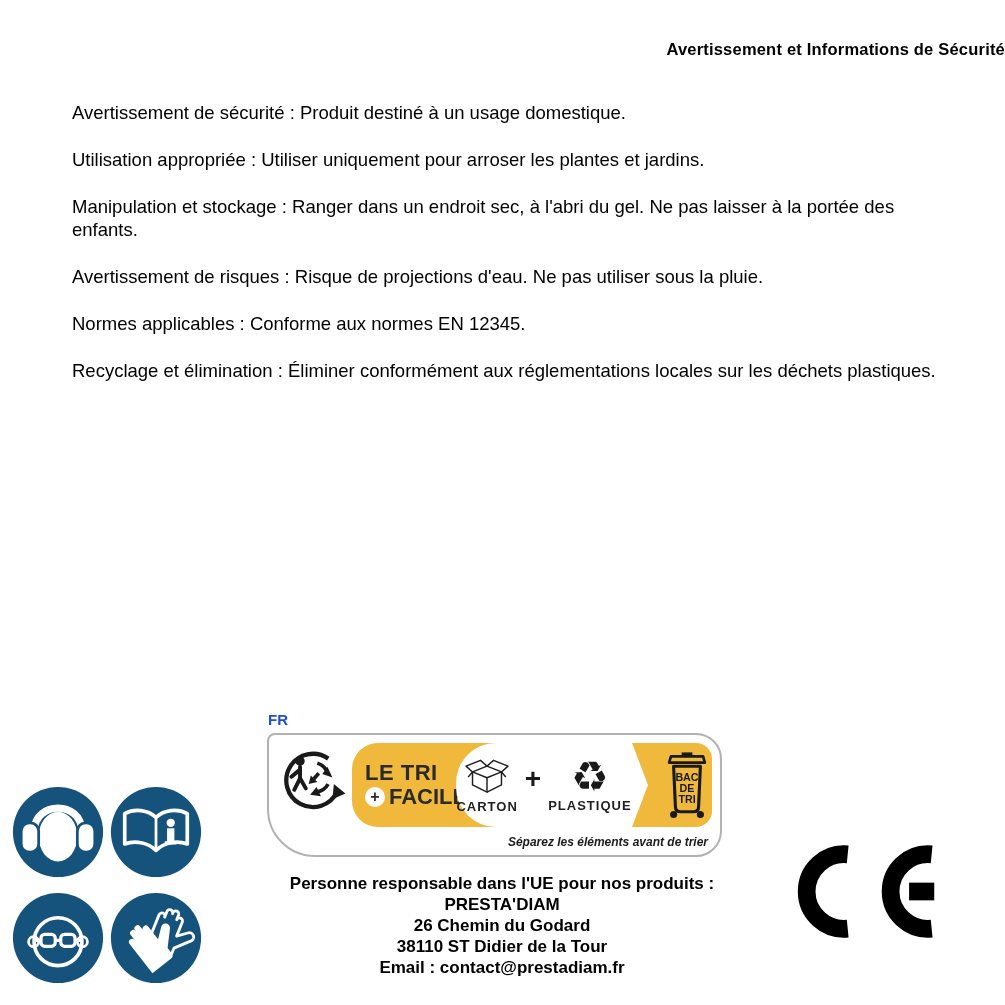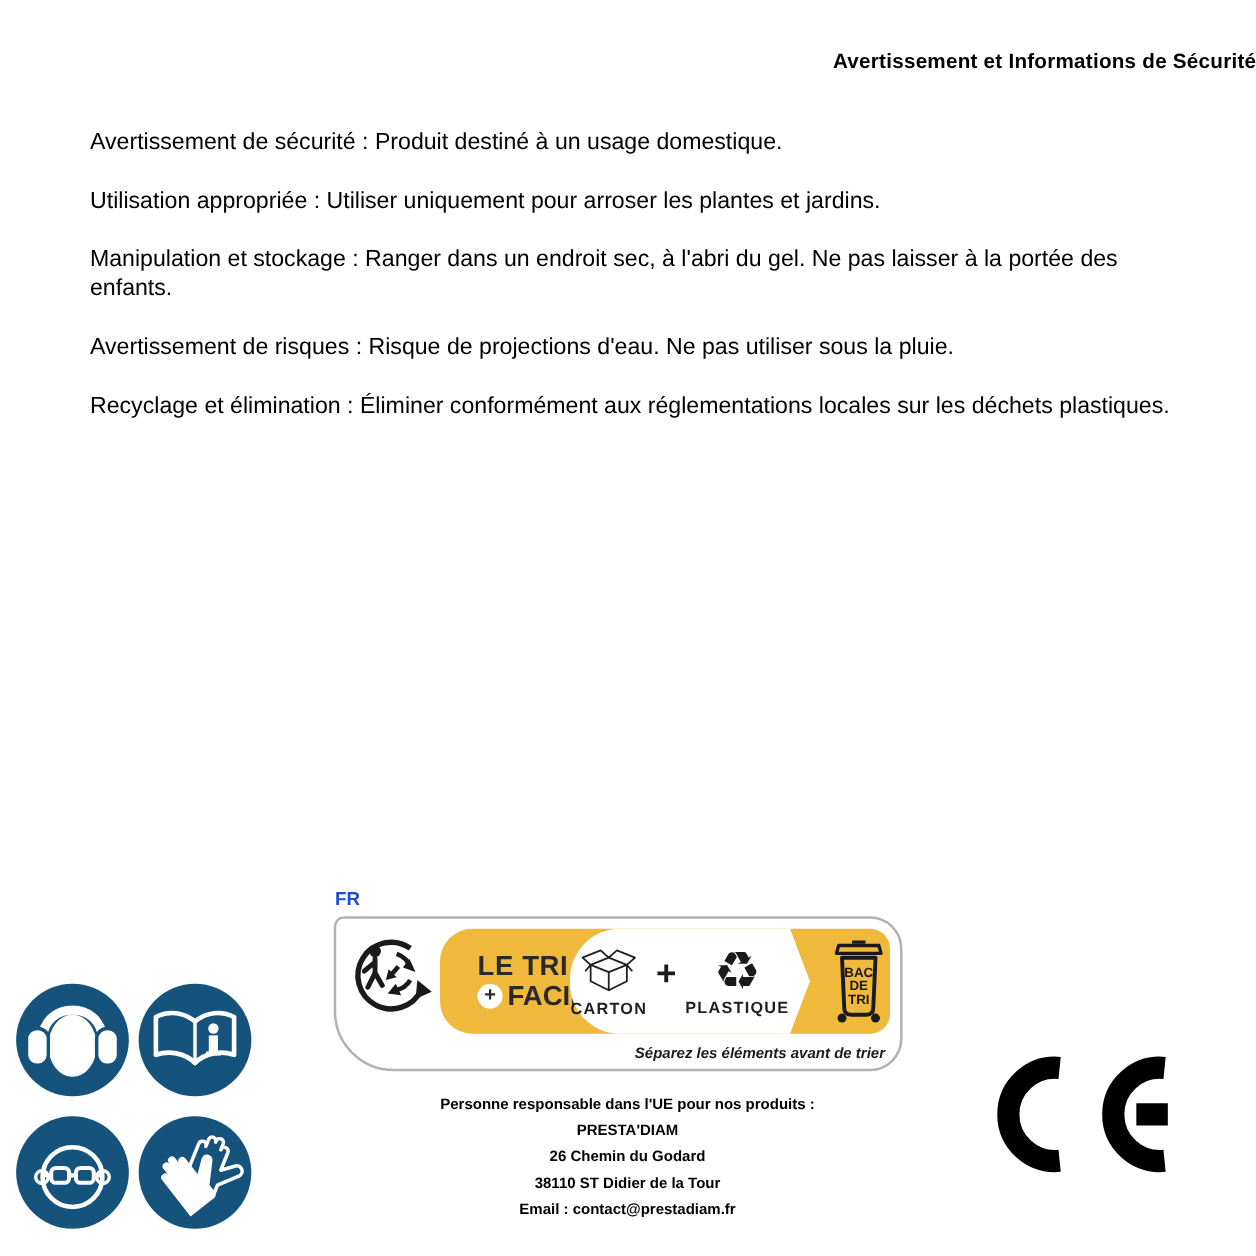--- a/index.html
+++ b/index.html
@@ -33,21 +33,21 @@
     background:#fff;border:2px solid #b2b2b2;box-sizing:border-box;
     border-radius:8px 26px 26px 48px;
   }
   .triman{position:absolute;left:8px;top:8px;}
   .tri-band{
     position:absolute;left:83px;top:8px;width:360px;height:84px;
     background:var(--label_yellow,#F0B93C);
     border-radius:26px 16px 16px 26px;
     display:flex;align-items:center;
   }
-  .tri-headline{width:104px;padding-left:30px;box-sizing:border-box;color:#2b2a28;}
+  .tri-headline{width:104px;padding-left:13px;box-sizing:border-box;color:#2b2a28;}
   .tri-headline .l1{font-size:22px;font-weight:800;letter-spacing:.5px;line-height:24px;}
   .tri-headline .l2{display:flex;align-items:center;gap:4px;font-size:22px;font-weight:800;line-height:24px;}
   .plus-circle{
     width:20px;height:20px;border-radius:50%;background:#fff;color:#2b2a28;
     font-size:16px;font-weight:800;display:flex;align-items:center;justify-content:center;flex:0 0 20px;
   }
   .white-bubble{
     position:relative;height:84px;flex:0 0 176px;background:#fff;
     border-radius:40px 0 0 40px;
     display:flex;align-items:center;justify-content:center;gap:7px;
@@ -63,36 +63,37 @@
   .recycle-glyph{font-size:42px;line-height:40px;color:#1a1a1a;font-family:"DejaVu Sans",sans-serif;}
   .bin-zone{flex:1;display:flex;align-items:center;justify-content:flex-end;}
   .tri-instruction{
     position:absolute;right:12px;bottom:6px;
     font-size:12px;font-style:italic;font-weight:700;color:#1b1b1b;
   }
 
   
   .responsible{
     position:absolute;top:873px;left:252px;width:500px;text-align:center;
-    font-size:12px;font-weight:700;line-height:21px;
+    font-size:17px;font-weight:700;line-height:21px;
   }
 
   
   .ce-mark{position:absolute;left:797px;top:843px;}
 </style>
 </head>
 <body>
 
 <h1 class="page-title">Avertissement et Informations de Sécurité</h1>
 
 <div class="body-text">
   <p>Avertissement de sécurité : Produit destiné à un usage domestique.</p>
   <p>Utilisation appropriée : Utiliser uniquement pour arroser les plantes et jardins.</p>
   <p>Manipulation et stockage : Ranger dans un endroit sec, à l'abri du gel. Ne pas laisser à la portée des enfants.</p>
   <p>Avertissement de risques : Risque de projections d'eau. Ne pas utiliser sous la pluie.</p>
+  <p>Normes applicables : Conforme aux normes EN 12345.</p>
   <p>Recyclage et élimination : Éliminer conformément aux réglementations locales sur les déchets plastiques.</p>
 </div>
 
 <div class="ppe-grid">
 
   <svg width="92" height="92" viewBox="0 0 100 100">
     <circle cx="50" cy="50" r="49" class="c-blue"></circle>
     <path d="M24,48 C26,16 74,16 76,48" class="s-white" stroke-width="8"></path>
     <ellipse cx="50" cy="55" rx="21" ry="27" fill="#fff"></ellipse>
     <rect x="10" y="40" width="19" height="32" rx="9" fill="#fff" stroke="#16537C" stroke-width="3"></rect>

